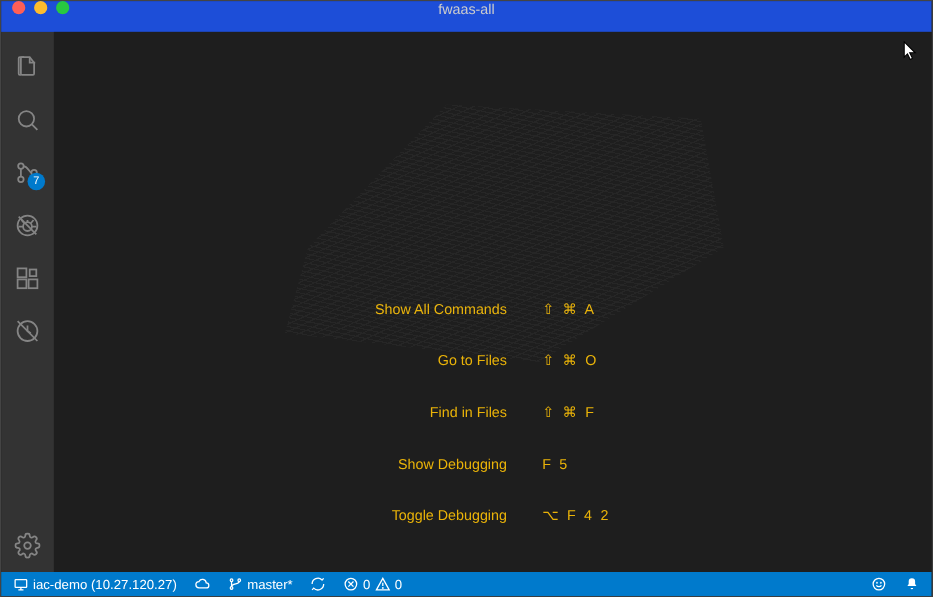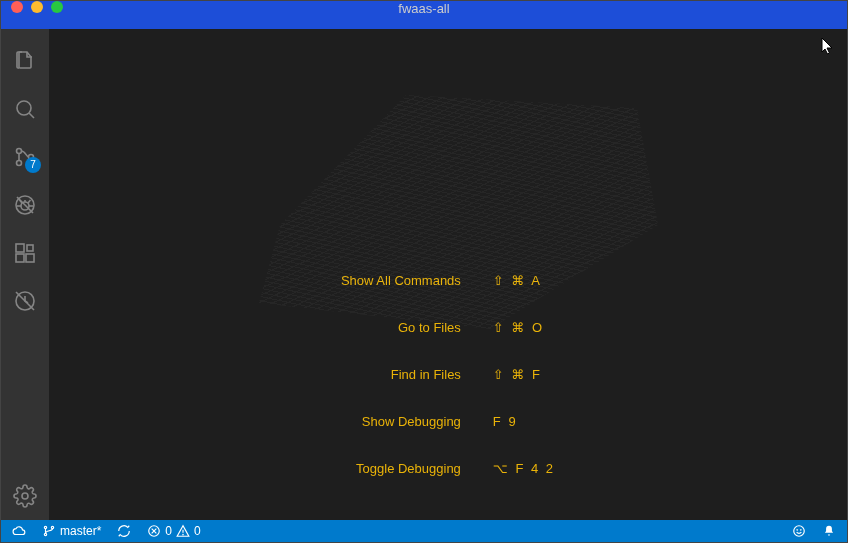--- a/index.html
+++ b/index.html
@@ -223,28 +223,36 @@
   <div class="editor">
     <div class="watermark"></div>
     <div class="shortcut-list">
       <div class="sc-label">Show All Commands</div>
       <div class="sc-keys">⇧ ⌘ A</div>
       <div class="sc-label">Go to Files</div>
       <div class="sc-keys">⇧ ⌘ O</div>
       <div class="sc-label">Find in Files</div>
       <div class="sc-keys">⇧ ⌘ F</div>
       <div class="sc-label">Show Debugging</div>
-      <div class="sc-keys">F 9</div>
+      <div class="sc-keys">F 5</div>
       <div class="sc-label">Toggle Debugging</div>
       <div class="sc-keys">⌥ F 4 2</div>
     </div>
   </div>
 </div>
 
 <div class="statusbar">
+  <div class="sb-item">
+    <svg viewBox="0 0 24 24" fill="none" stroke="currentColor" stroke-width="2">
+        <rect x="3" y="5" width="18" height="12" rx="1"></rect>
+        <line x1="8" y1="21" x2="16" y2="21"></line>
+        <line x1="12" y1="17" x2="12" y2="21"></line>
+      </svg>
+    <span>iac-demo (10.27.120.27)</span>
+  </div>
   <div class="sb-item">
     <svg viewBox="0 0 24 24" fill="none" stroke="currentColor" stroke-width="2">
         <path d="M18 18a4 4 0 0 0 0-8 6 6 0 0 0-11.3-2A5 5 0 0 0 7 18z"></path>
       </svg>
   </div>
   <div class="sb-item">
     <svg viewBox="0 0 24 24" fill="none" stroke="currentColor" stroke-width="2">
         <circle cx="6" cy="6" r="2"></circle>
         <circle cx="6" cy="18" r="2"></circle>
         <circle cx="18" cy="6" r="2"></circle>

